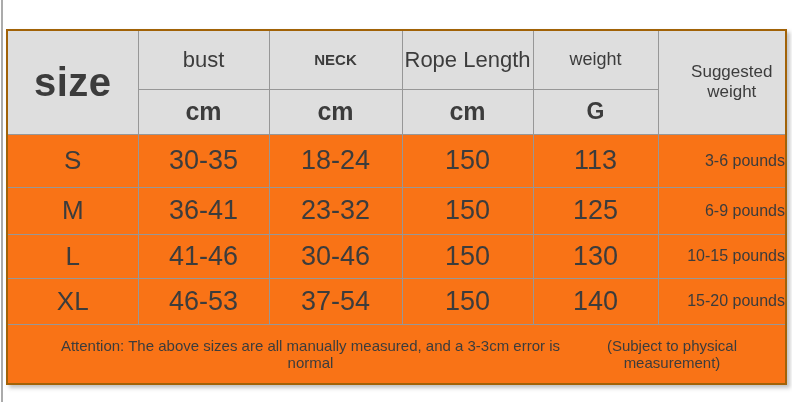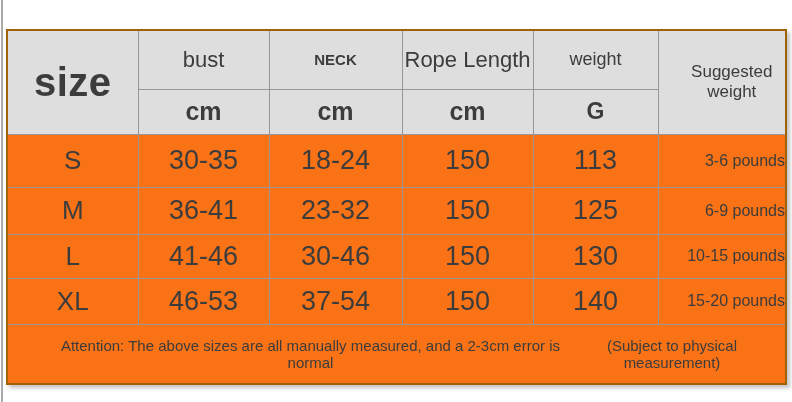--- a/index.html
+++ b/index.html
@@ -124,19 +124,19 @@
       <td class="c-num">37-54</td>
       <td class="c-num">150</td>
       <td class="c-num">140</td>
       <td class="c-sugg">15-20 pounds</td>
     </tr>
   </tbody>
   <tfoot>
     <tr>
       <td colspan="6">
         <div class="footer-wrap">
-          <span>Attention: The above sizes are all manually measured, and a 2-3cm error is normal</span>
+          <span>Attention: The above sizes are all manually measured, and a 3-3cm error is normal</span>
           <span>(Subject to physical measurement)</span>
         </div>
       </td>
     </tr>
   </tfoot>
 </table>
 
 </body></html>

